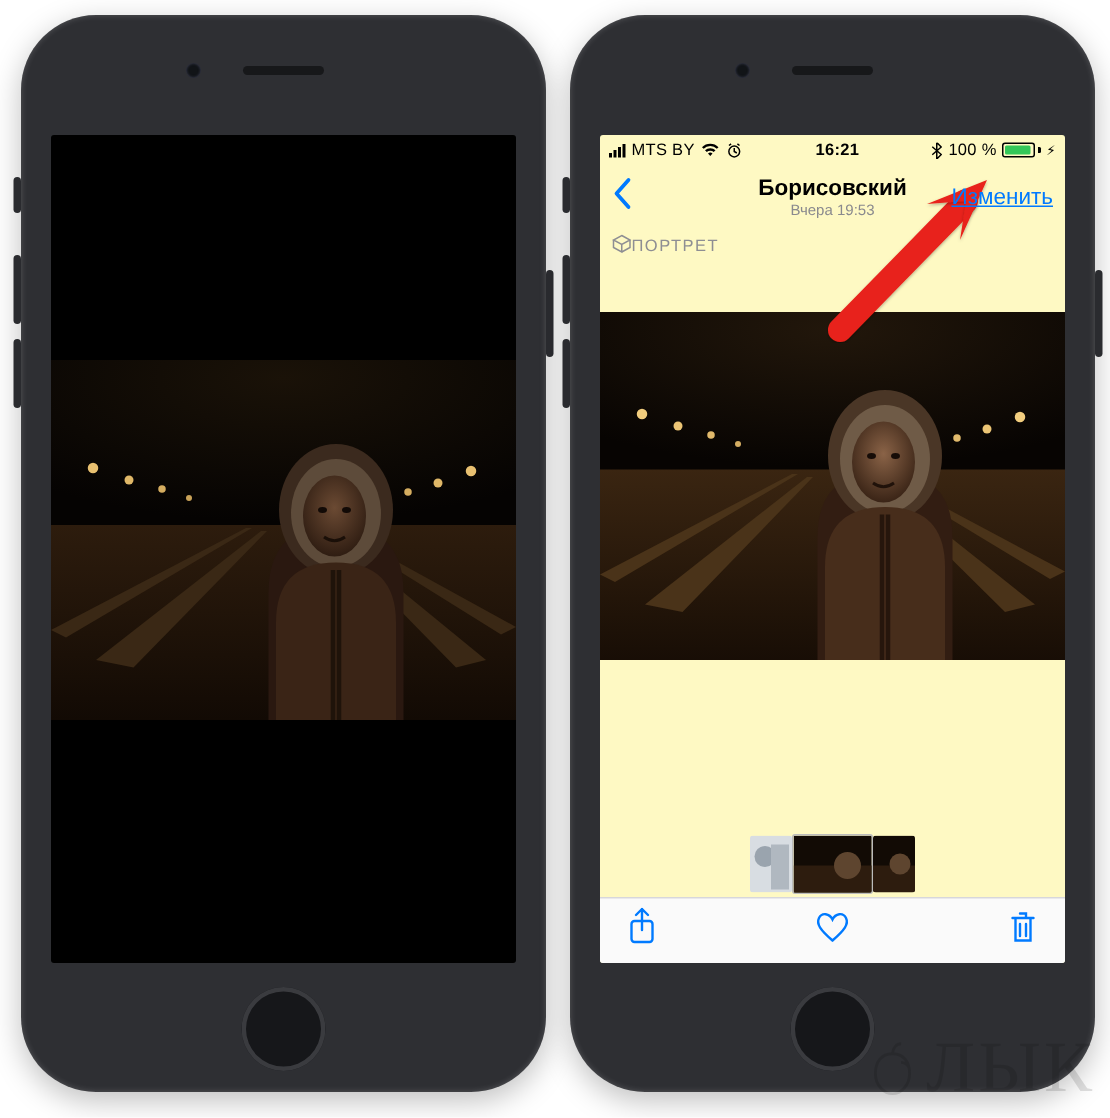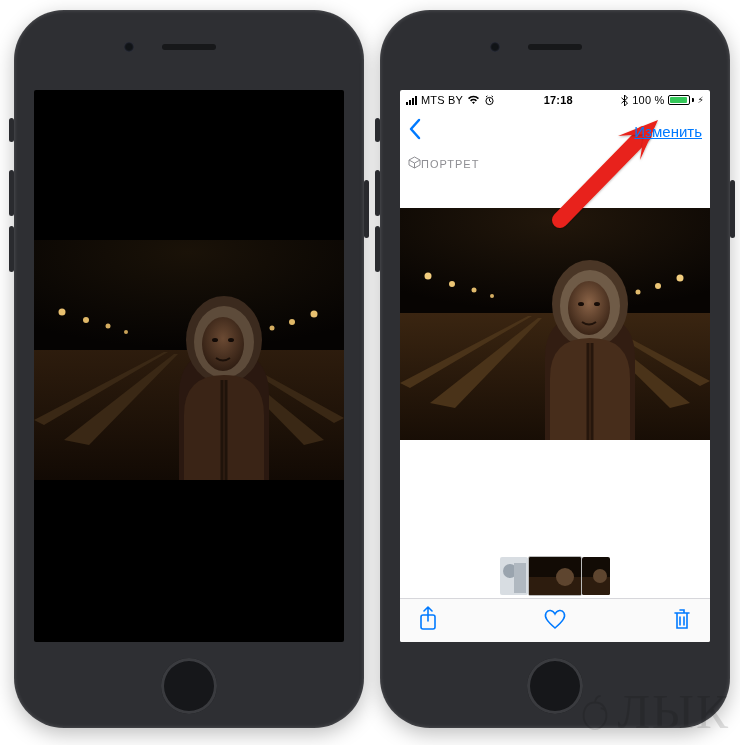--- a/index.html
+++ b/index.html
@@ -69,21 +69,21 @@
     background: #000;
   }
   .photo-img {
     width: 100%;
     height: 100%;
     display: block;
   }
   .phone.left .photo { top: 150px; height: 240px; }
 
   
-  .screen.white { background: #ffffff; color: #000; }
+  .screen.white { background: #fef9c3; color: #000; }
 
   .status-bar {
     display: flex; align-items: center; justify-content: space-between;
     height: 20px; padding: 0 6px; font-size: 11px; font-weight: 500;
     letter-spacing: .2px;
   }
   .status-left, .status-right { display: flex; align-items: center; gap: 4px; }
   .signal { display: inline-flex; align-items: flex-end; gap: 1px; height: 10px; }
   .signal i { width: 2px; background:#000; display:block; }
   .signal i:nth-child(1){height:3px} .signal i:nth-child(2){height:5px}
@@ -256,21 +256,21 @@
               </svg>
           </span>
           <span class="alarm-icon">
             <svg width="11" height="11" viewBox="0 0 11 11">
                 <circle cx="5.5" cy="6" r="3.6" fill="none" stroke="#000" stroke-width="1"></circle>
                 <path d="M5.5 3.6 V6 L7.2 7" stroke="#000" stroke-width="1" fill="none"></path>
                 <path d="M2 2 L3.4 0.9 M9 2 L7.6 0.9" stroke="#000" stroke-width="1"></path>
               </svg>
           </span>
         </div>
-        <div style="font-weight:600">17:18</div>
+        <div style="font-weight:600">16:21</div>
         <div class="status-right">
           <span class="bt-icon">
             <svg width="7" height="11" viewBox="0 0 7 11">
                 <path d="M3.5 0 L3.5 11 L6.5 8 L0.5 2.8 M3.5 0 L6.5 3 L0.5 8.2" fill="none" stroke="#000" stroke-width="1"></path>
               </svg>
           </span>
           <span>100 %</span>
           <span class="battery">
             <span class="shell">
                 <span class="fill" id="batt-fill" style="width: 16.6px;"></span>
@@ -282,20 +282,24 @@
       </div>
 
       <div class="nav-bar">
         <span class="nav-back">
           <span class="chevron">
             <svg width="14" height="22" viewBox="0 0 14 22">
                 <path d="M11 2 L3 11 L11 20" fill="none" stroke="#007aff" stroke-width="2.5" stroke-linecap="round" stroke-linejoin="round"></path>
               </svg>
           </span>
         </span>
+        <div class="nav-title">
+          <div class="t1">Борисовский</div>
+          <div class="t2">Вчера 19:53</div>
+        </div>
         <span class="nav-edit">Изменить</span>
       </div>
 
       <div class="portrait-badge">
         <span class="cube-icon">
           <svg width="13" height="13" viewBox="0 0 13 13">
               <path d="M6.5 1 L12 4 L6.5 7 L1 4 Z M1 4 V9 L6.5 12 V7 M12 4 V9 L6.5 12" fill="none" stroke="#8e8e93" stroke-width="1"></path>
             </svg>
         </span>
         <span>ПОРТРЕТ</span>

